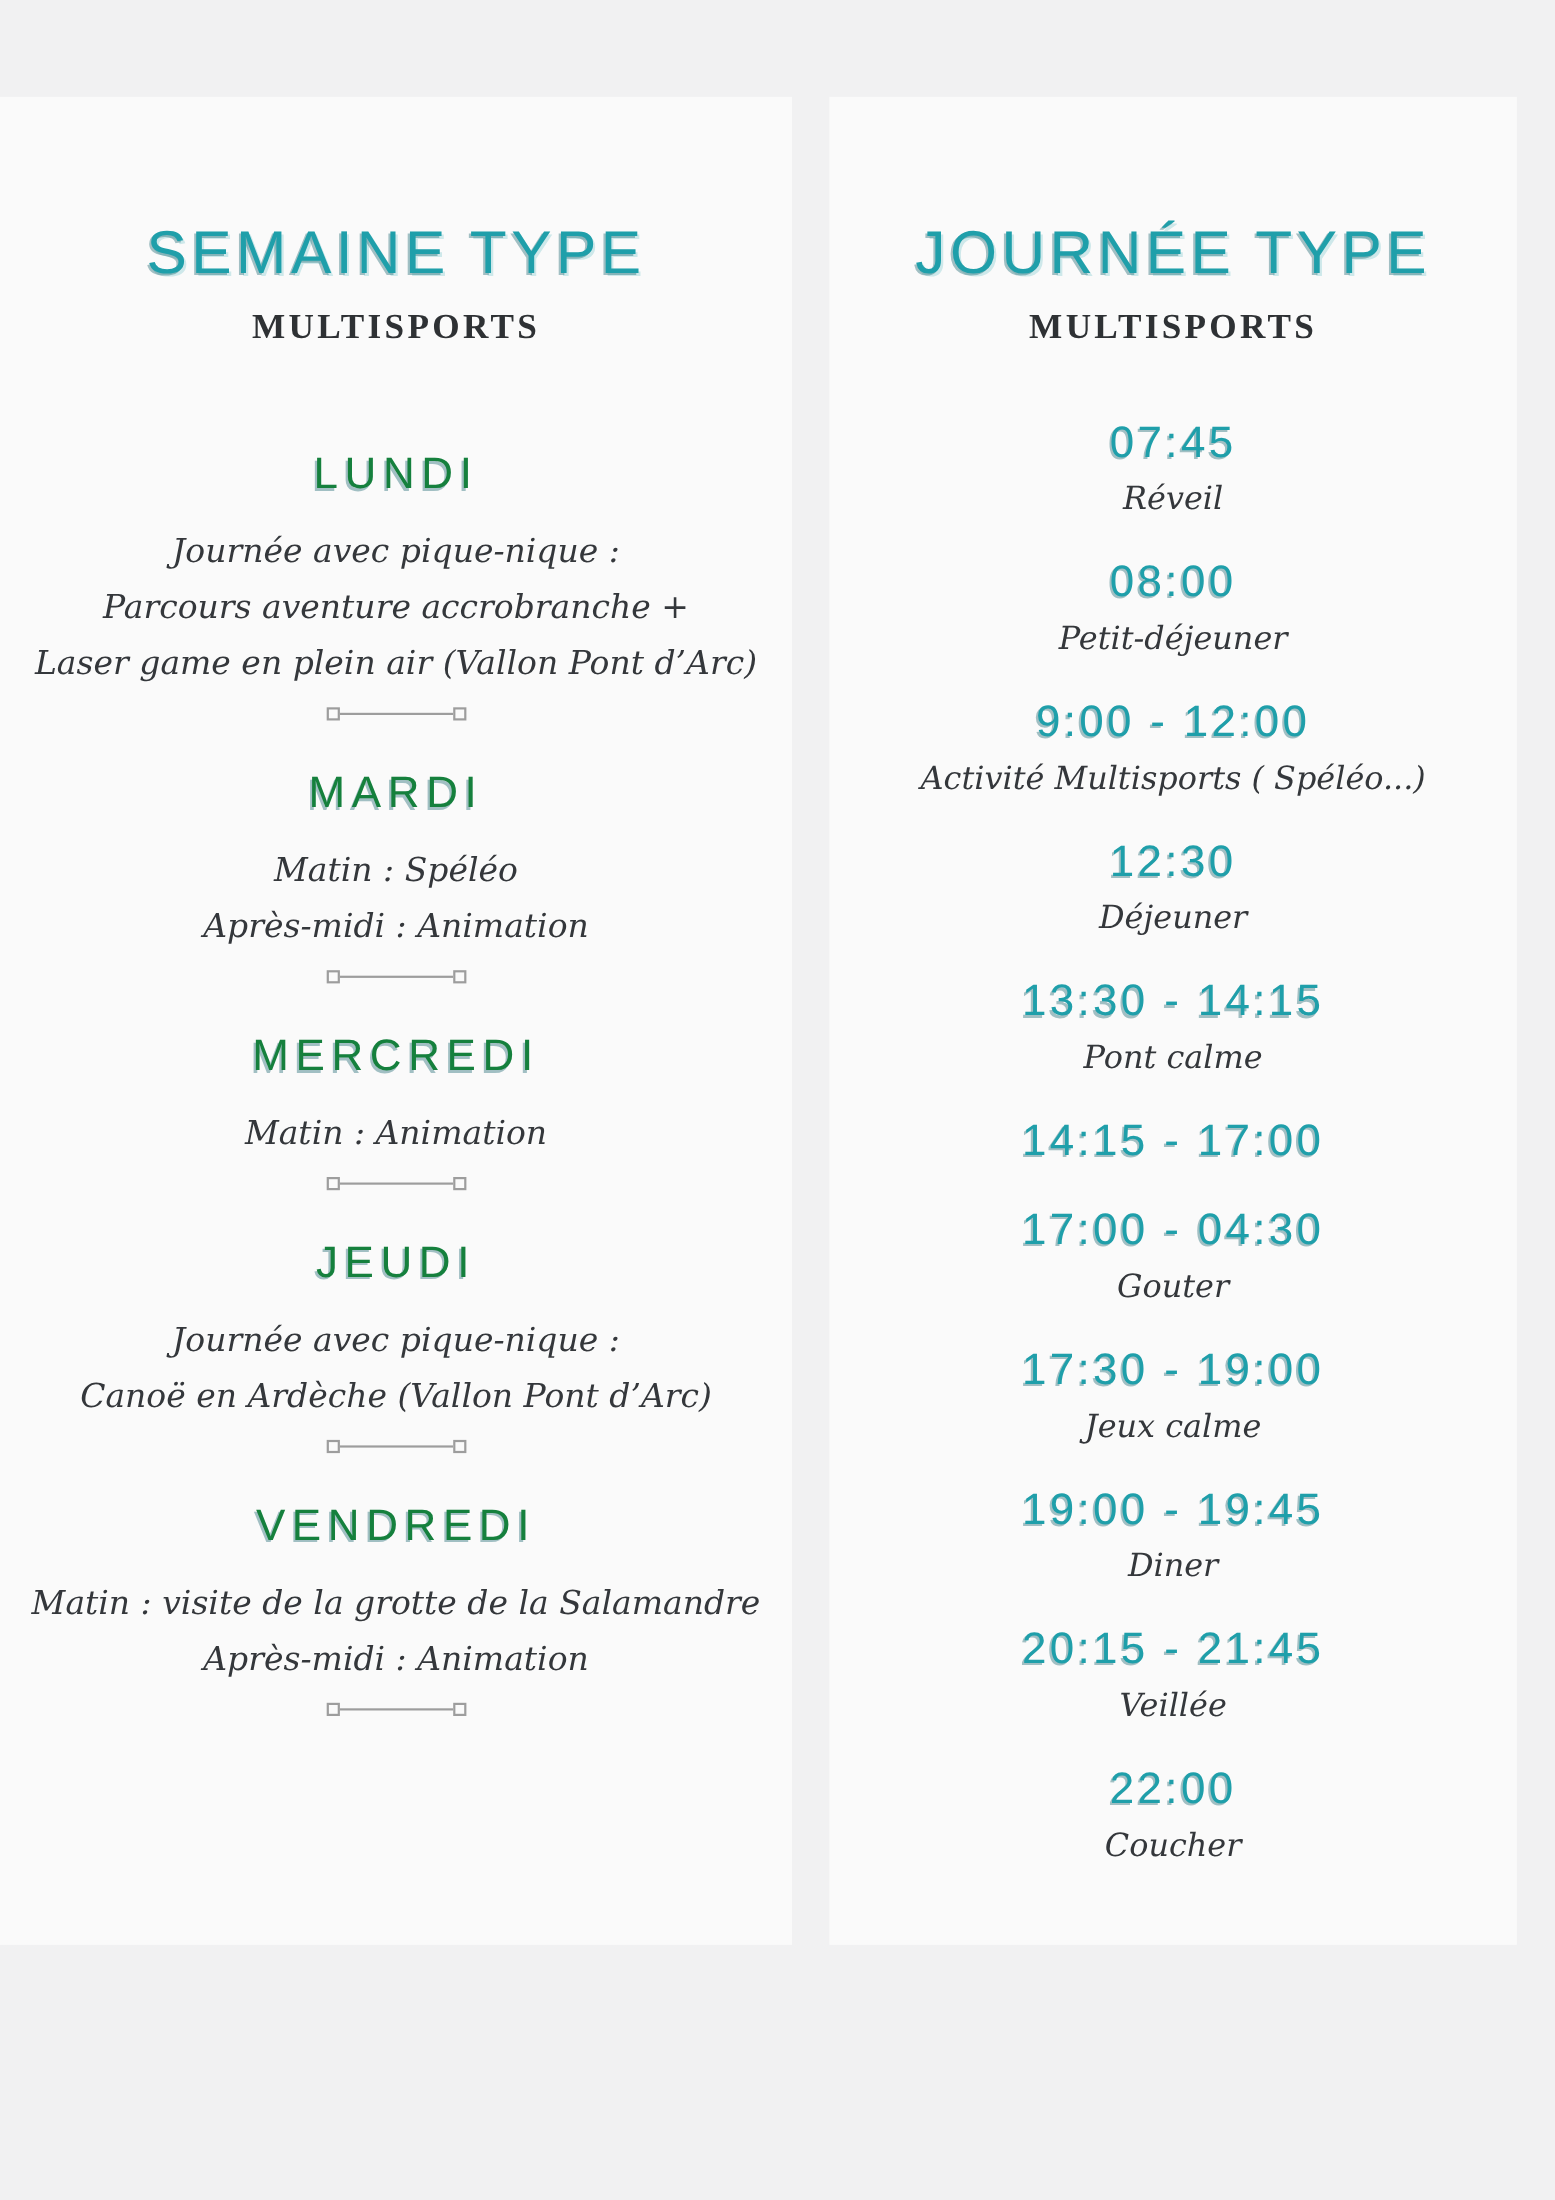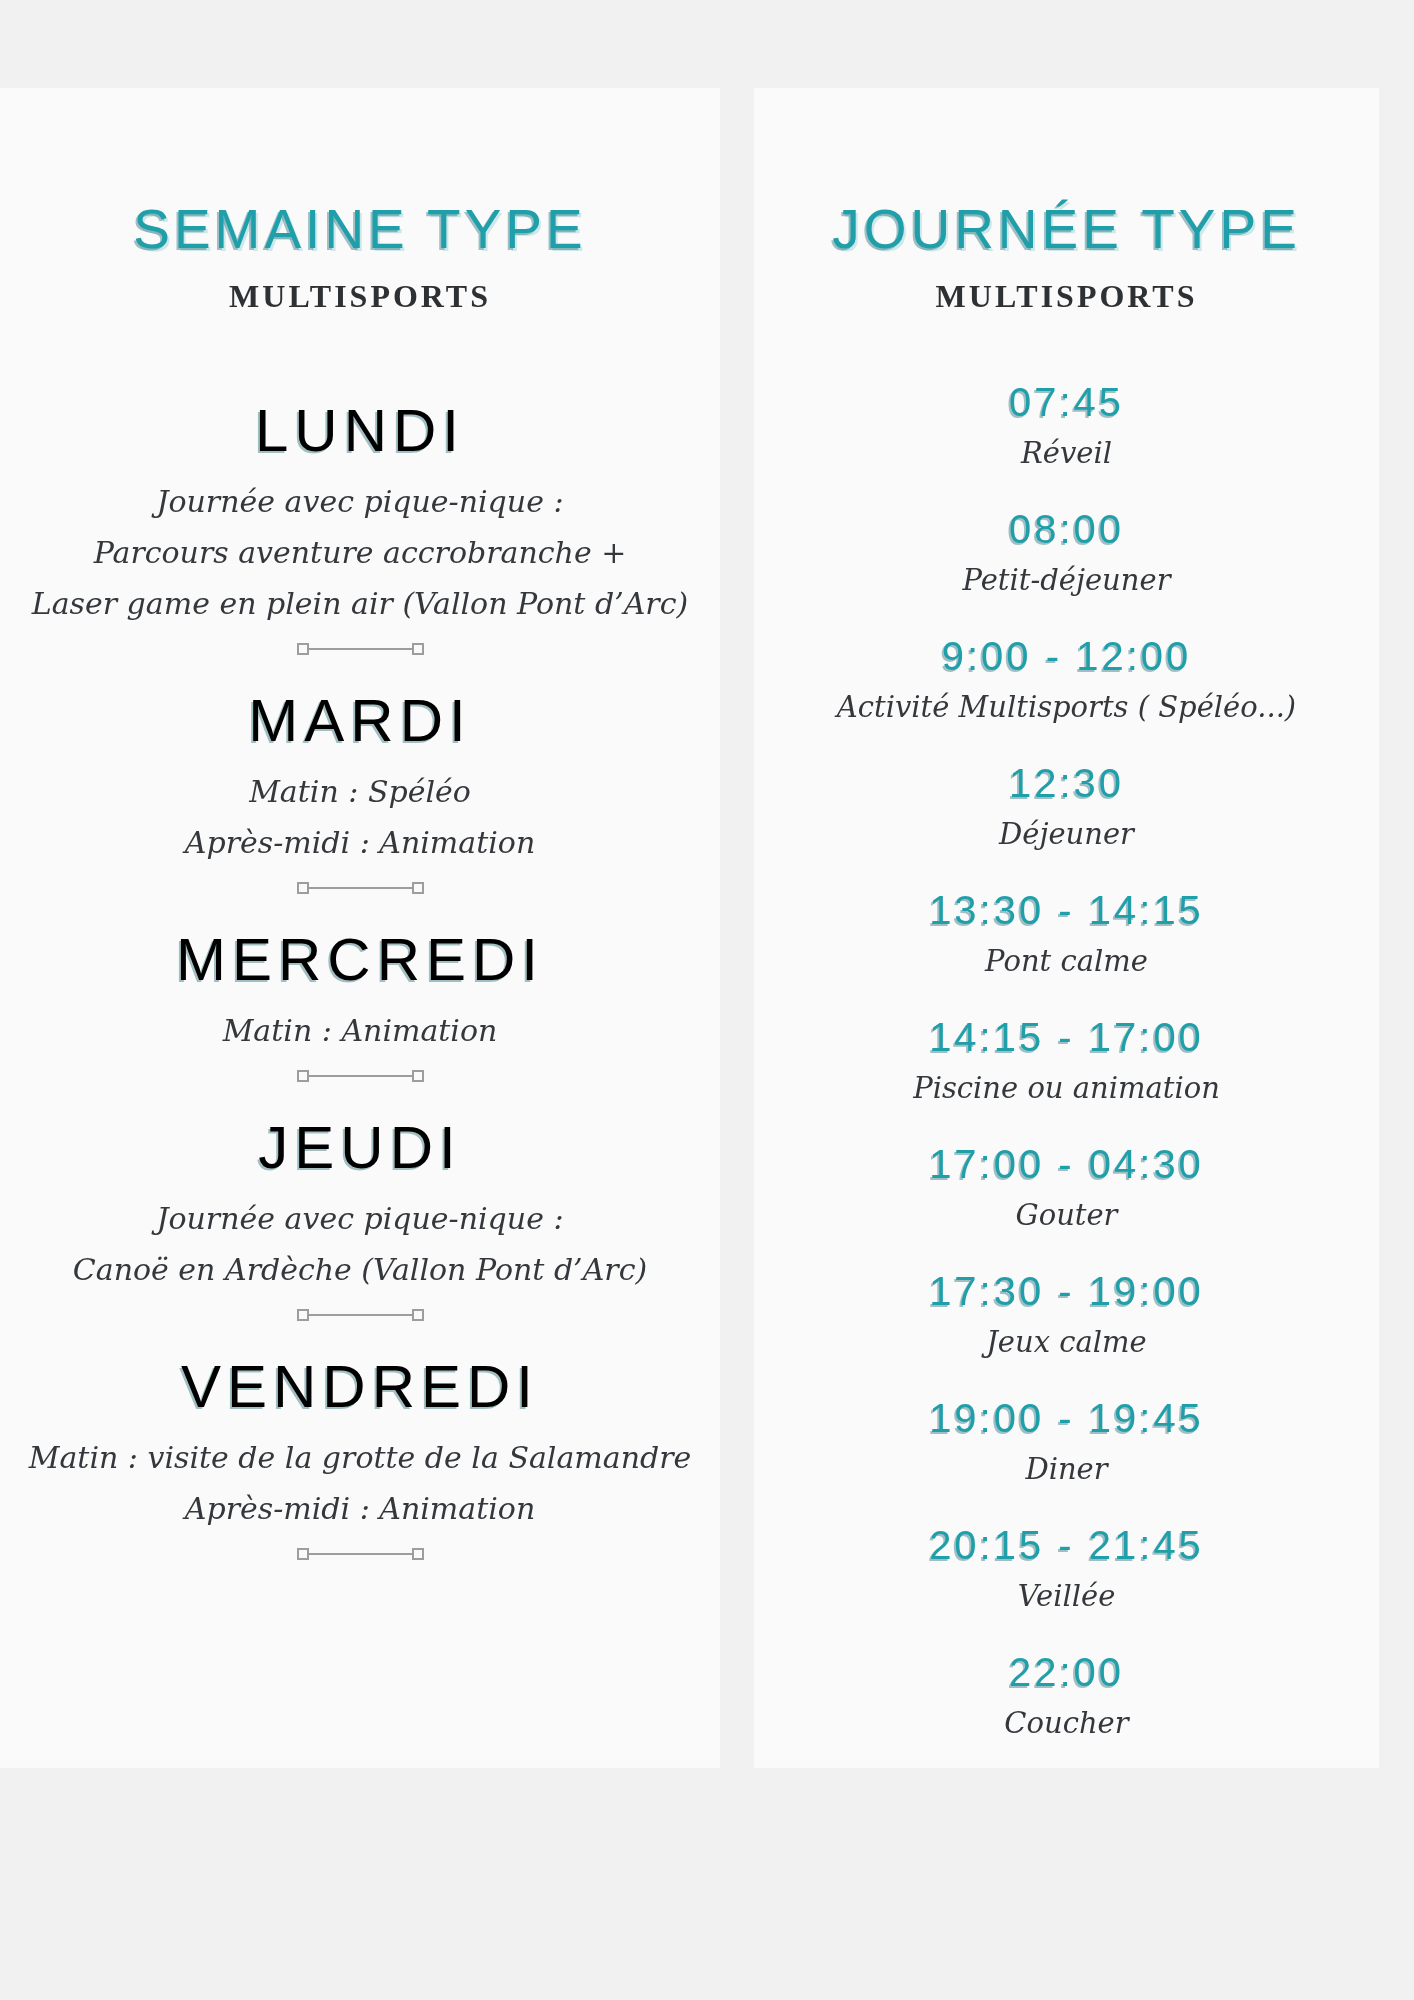--- a/index.html
+++ b/index.html
@@ -38,24 +38,24 @@
     line-height: 48px;
     letter-spacing: 3px;
     font-weight: 700;
     color: #2e3134;
   }
 
   
   .days { margin-top: 84px; }
   .day-section { text-align: center; }
   .day-name {
-    font-size: 60px;
+    font-size: 40px;
     line-height: 54px;
     letter-spacing: 6px;
-    color: #000000;
+    color: #15803d;
     text-shadow: -2px 2px 0 rgba(17, 94, 104, 0.38);
     margin-bottom: 18px;
     white-space: nowrap;
     text-align: center;
   }
   .day-line {
     font-family: "DejaVu Serif", serif;
     font-style: italic;
     font-size: 30px;
     line-height: 51px;
@@ -180,21 +180,20 @@
       <div class="entry">
         <div class="time">12:30</div>
         <div class="label">Déjeuner</div>
       </div>
       <div class="entry">
         <div class="time">13:30 - 14:15</div>
         <div class="label">Pont calme</div>
       </div>
       <div class="entry">
         <div class="time">14:15 - 17:00</div>
-        <div class="label">Piscine ou animation</div>
       </div>
       <div class="entry">
         <div class="time">17:00 - 04:30</div>
         <div class="label">Gouter</div>
       </div>
       <div class="entry">
         <div class="time">17:30 - 19:00</div>
         <div class="label">Jeux calme</div>
       </div>
       <div class="entry">

